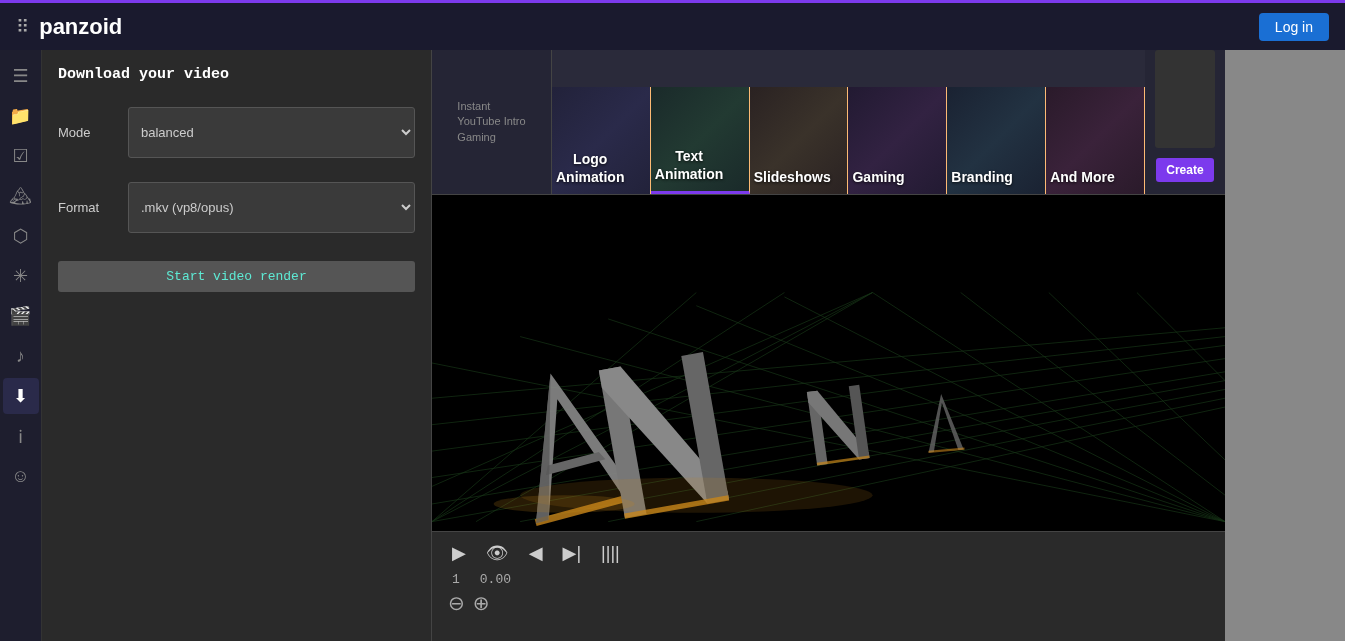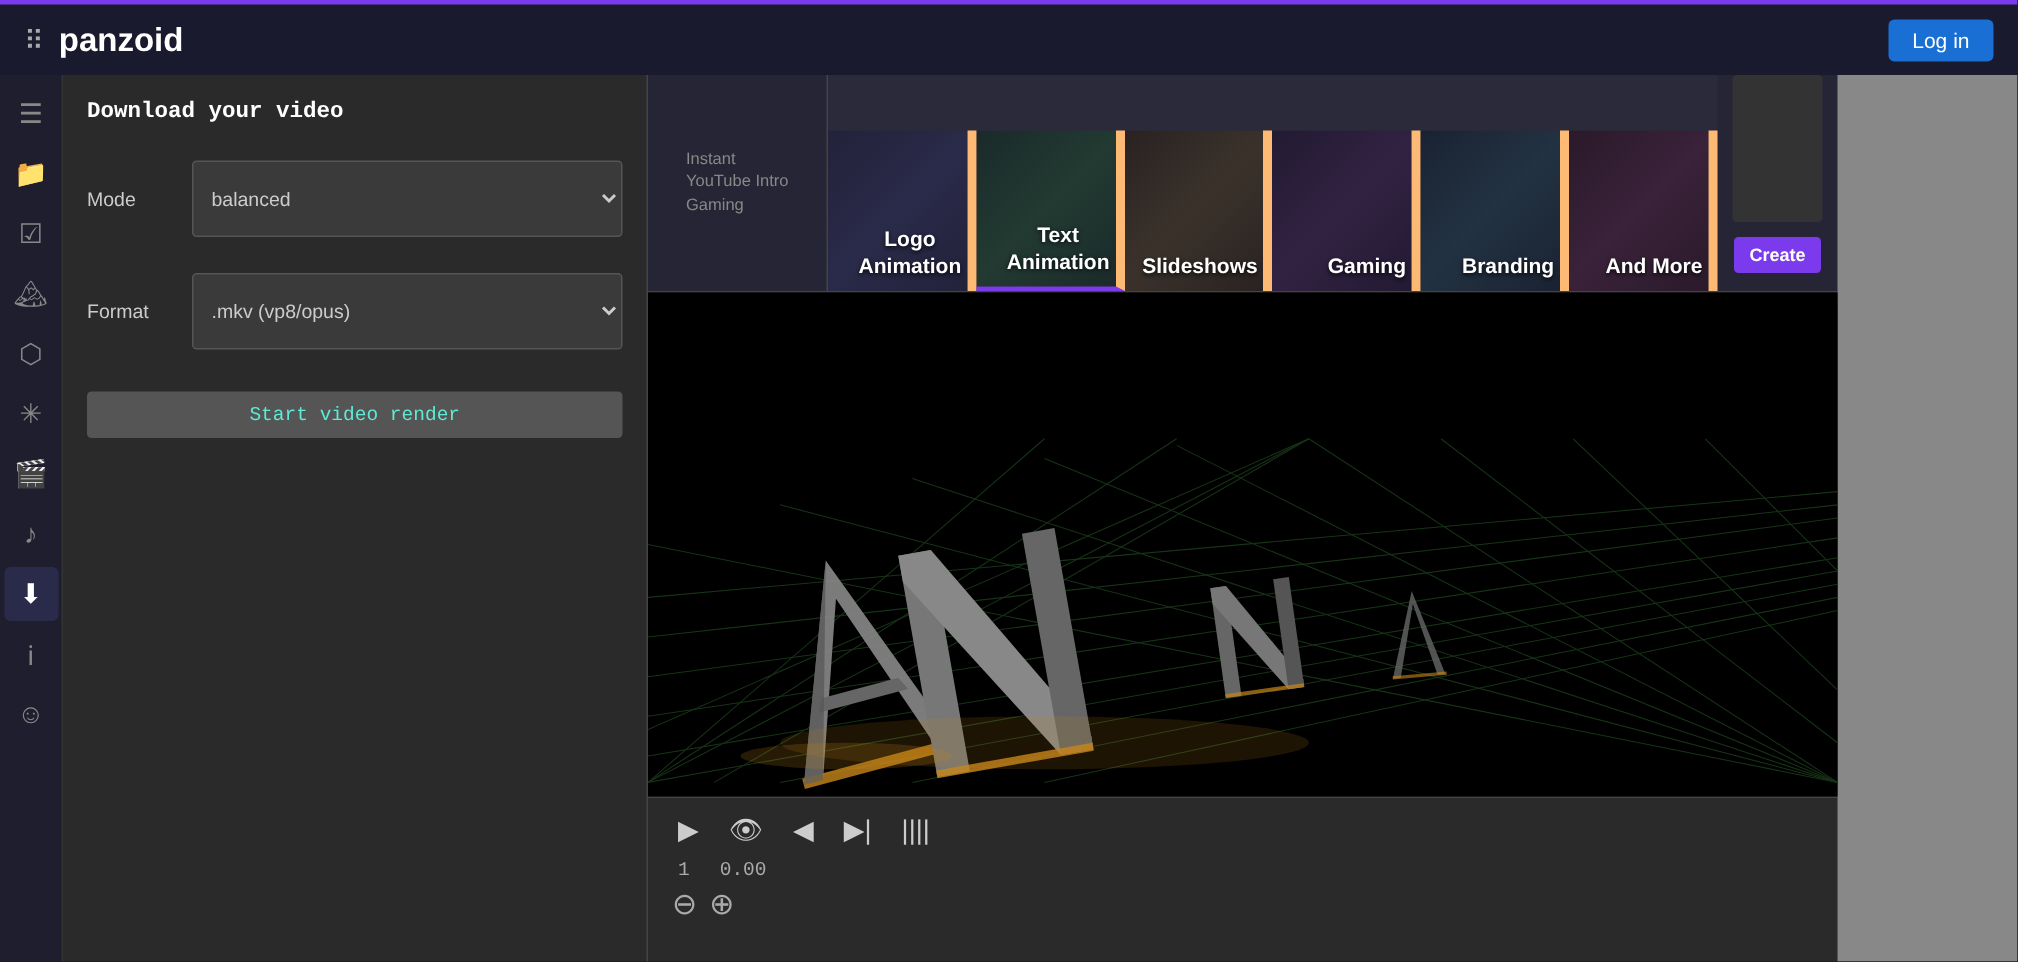--- a/index.html
+++ b/index.html
@@ -158,26 +158,26 @@
     }
     .nav-tab-intro .tab-main-text {
       color: #888;
       font-size: 11px;
       line-height: 1.4;
     }
     .nav-tab {
       flex: 1;
       display: flex;
       flex-direction: column;
-      align-items: flex-end;
+      align-items: flex-start;
       justify-content: flex-end;
       cursor: pointer;
       position: relative;
       overflow: hidden;
-      border-right: 6px solid #fdba74;
+      border-right: 1px solid #fdba74;
       margin-top: 37px;
     }
     .nav-tab .tab-bg {
       position: absolute;
       top: 0; left: 0; right: 0; bottom: 0;
       opacity: 0.5;
     }
     .nav-tab .tab-label {
       position: relative;
       z-index: 2;

